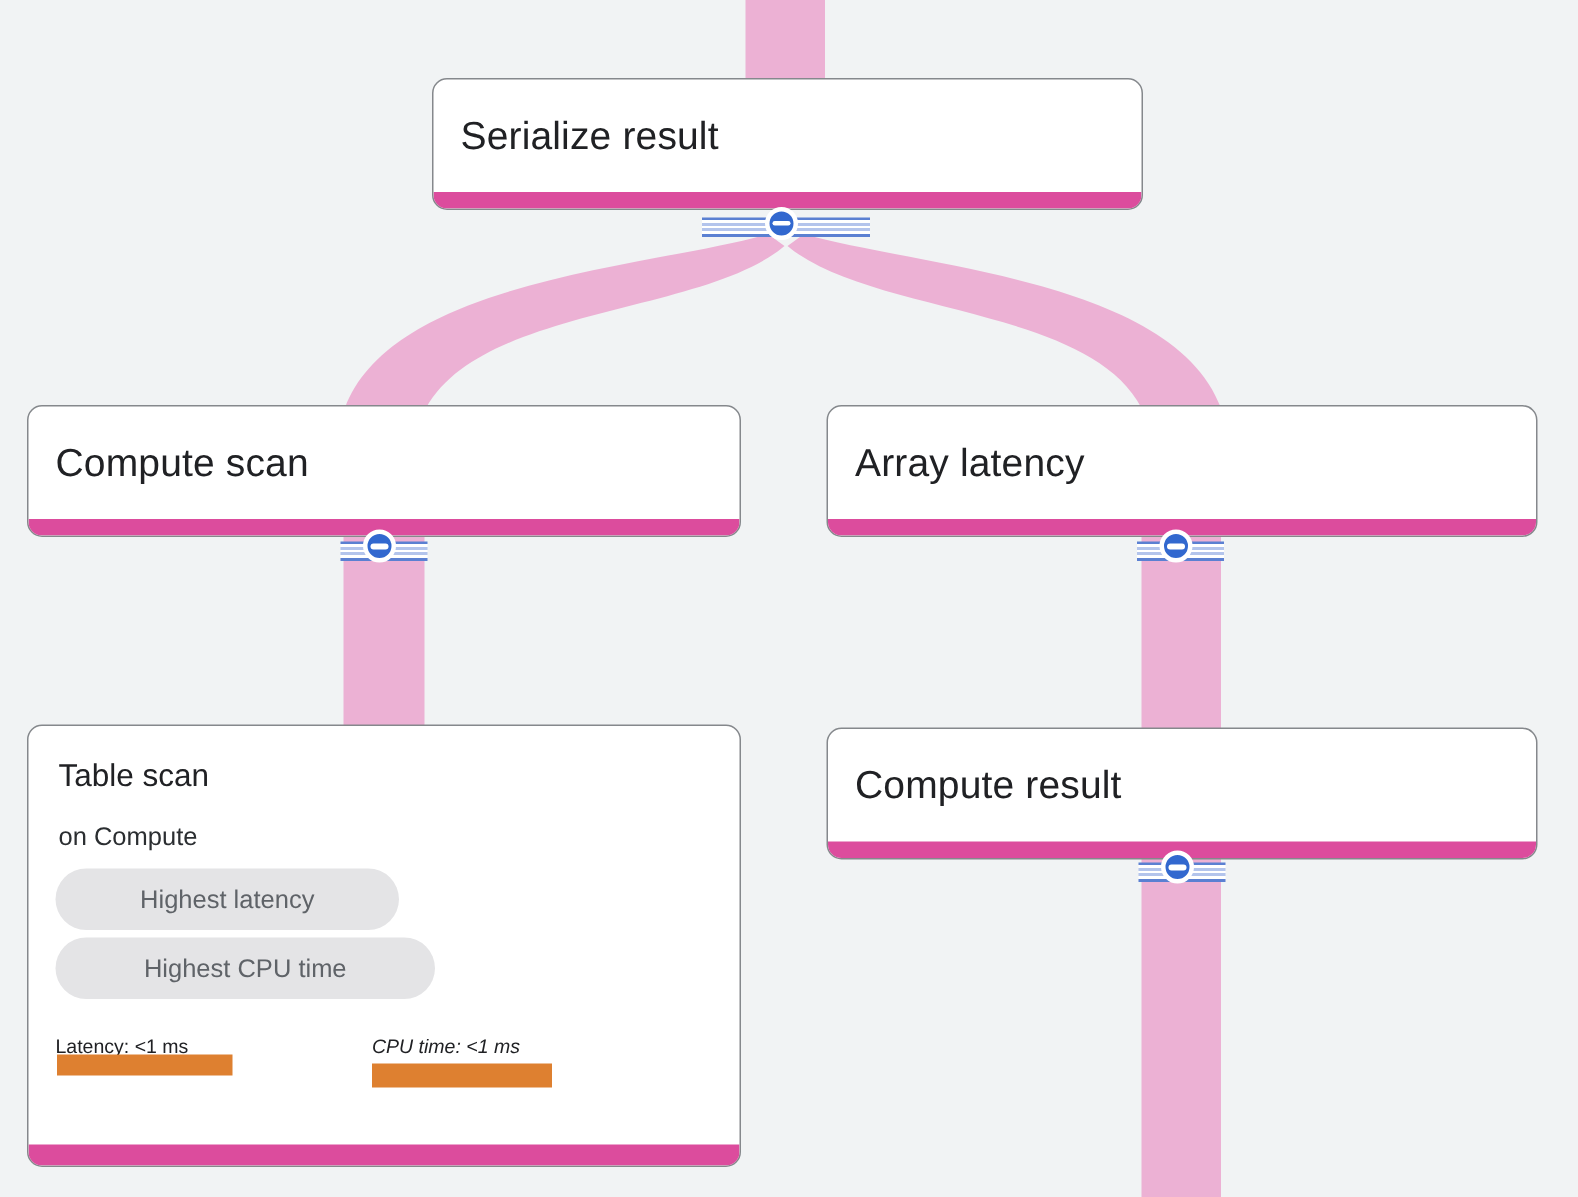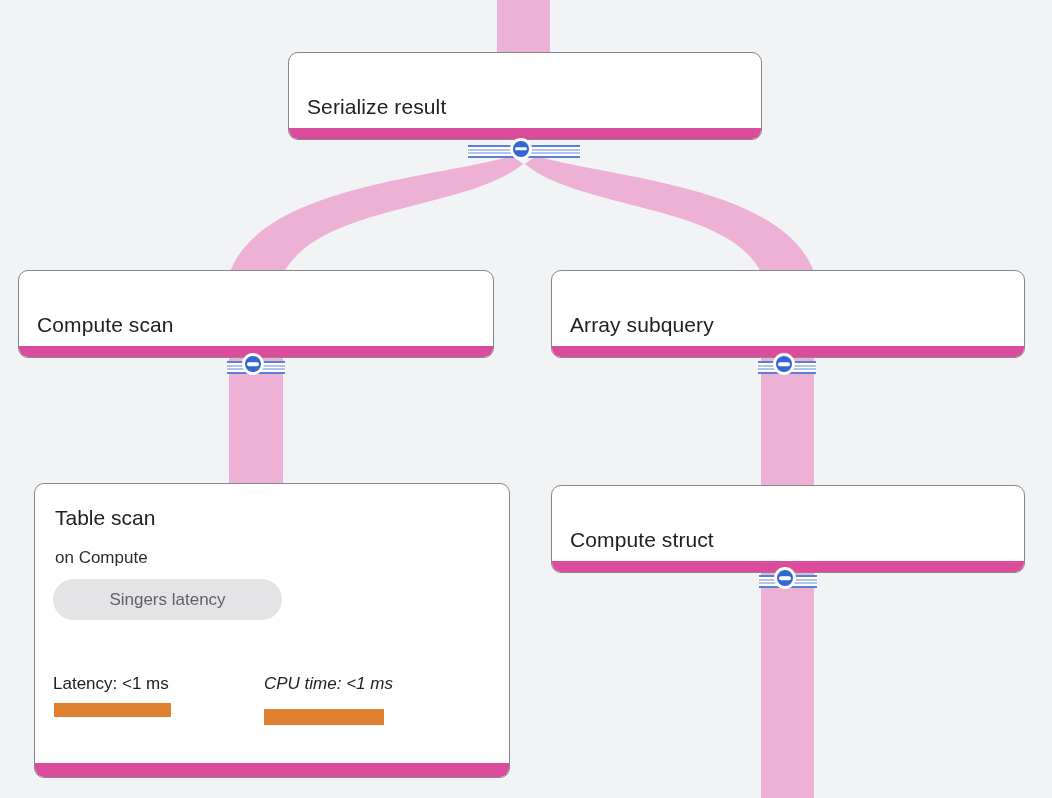--- a/index.html
+++ b/index.html
@@ -29,36 +29,36 @@
     border:1.6px solid var(--node-border);
     border-radius:10px;
     overflow:hidden;
   }
   .node-bar{
     position:absolute;left:0;right:0;bottom:0;height:11px;
     background:var(--accent-bar);
   }
   .node-bar.thick{height:14px;}
   .node-title{
-    position:absolute;left:18px;top:16px;height:calc(100% - 11px);
+    position:absolute;left:18px;top:0;height:calc(100% - 11px);
     display:flex;align-items:center;
-    font-size:21px;color:var(--title-text);letter-spacing:.1px;
+    font-size:26px;color:var(--title-text);letter-spacing:.1px;
     white-space:nowrap;
   }
   .tn-title{position:absolute;left:20px;top:22px;font-size:21px;color:var(--title-text);}
   .tn-sub{position:absolute;left:20px;top:64px;font-size:17px;color:var(--subtitle-text);}
   .pill{
     position:absolute;left:18px;height:41px;border-radius:20.5px;
     background:var(--badge-bg);color:var(--badge-text);
     display:flex;align-items:center;justify-content:center;
     font-size:17px;white-space:nowrap;
   }
   .pill.p1{top:95px;width:229px;}
   .pill.p2{top:141px;width:253px;}
-  .metric-label{position:absolute;top:190px;font-size:17px;color:var(--title-text);white-space:nowrap;}
+  .metric-label{position:absolute;top:206px;font-size:13px;color:var(--title-text);white-space:nowrap;}
   .metric-label.m1{left:18px;}
   .metric-label.m2{left:229px;font-style:italic;}
   .metric-bar{position:absolute;background:var(--metric-orange);}
   .metric-bar.b1{left:19px;top:219px;width:117px;height:14px;}
   .metric-bar.b2{left:229px;top:225px;width:120px;height:16px;}
   .collapse-btn{position:absolute;cursor:pointer;}
   .track{
     position:absolute;height:13px;
     background:linear-gradient(to bottom,
       var(--track-blue) 0 2px,
@@ -96,33 +96,34 @@
     <div class="node-title">Serialize result</div>
     <div class="node-bar"></div>
   </div>
 
   <div class="node" style="left:18px;top:270px;width:476px;height:88px;">
     <div class="node-title">Compute scan</div>
     <div class="node-bar"></div>
   </div>
 
   <div class="node" style="left:551px;top:270px;width:474px;height:88px;">
-    <div class="node-title">Array subquery</div>
+    <div class="node-title">Array latency</div>
     <div class="node-bar"></div>
   </div>
 
   <div class="node" style="left:551px;top:485px;width:474px;height:88px;">
-    <div class="node-title">Compute struct</div>
+    <div class="node-title">Compute result</div>
     <div class="node-bar"></div>
   </div>
 
-  <div class="node" style="left:18px;top:483px;width:476px;height:295px;margin-left:16px;">
+  <div class="node" style="left:18px;top:483px;width:476px;height:295px;">
     <div class="tn-title">Table scan</div>
     <div class="tn-sub">on Compute</div>
-    <div class="pill p1">Singers latency</div>
+    <div class="pill p1">Highest latency</div>
+    <div class="pill p2">Highest CPU time</div>
     <div class="metric-label m1">Latency: &lt;1 ms</div>
     <div class="metric-label m2">CPU time: &lt;1 ms</div>
     <div class="metric-bar b1"></div>
     <div class="metric-bar b2"></div>
     <div class="node-bar thick"></div>
   </div>
 
   <div class="collapse-btn">
     <div class="track" style="left:468px;top:145px;width:112px;"></div>
     <div class="circle" style="left:510px;top:137.5px;">

